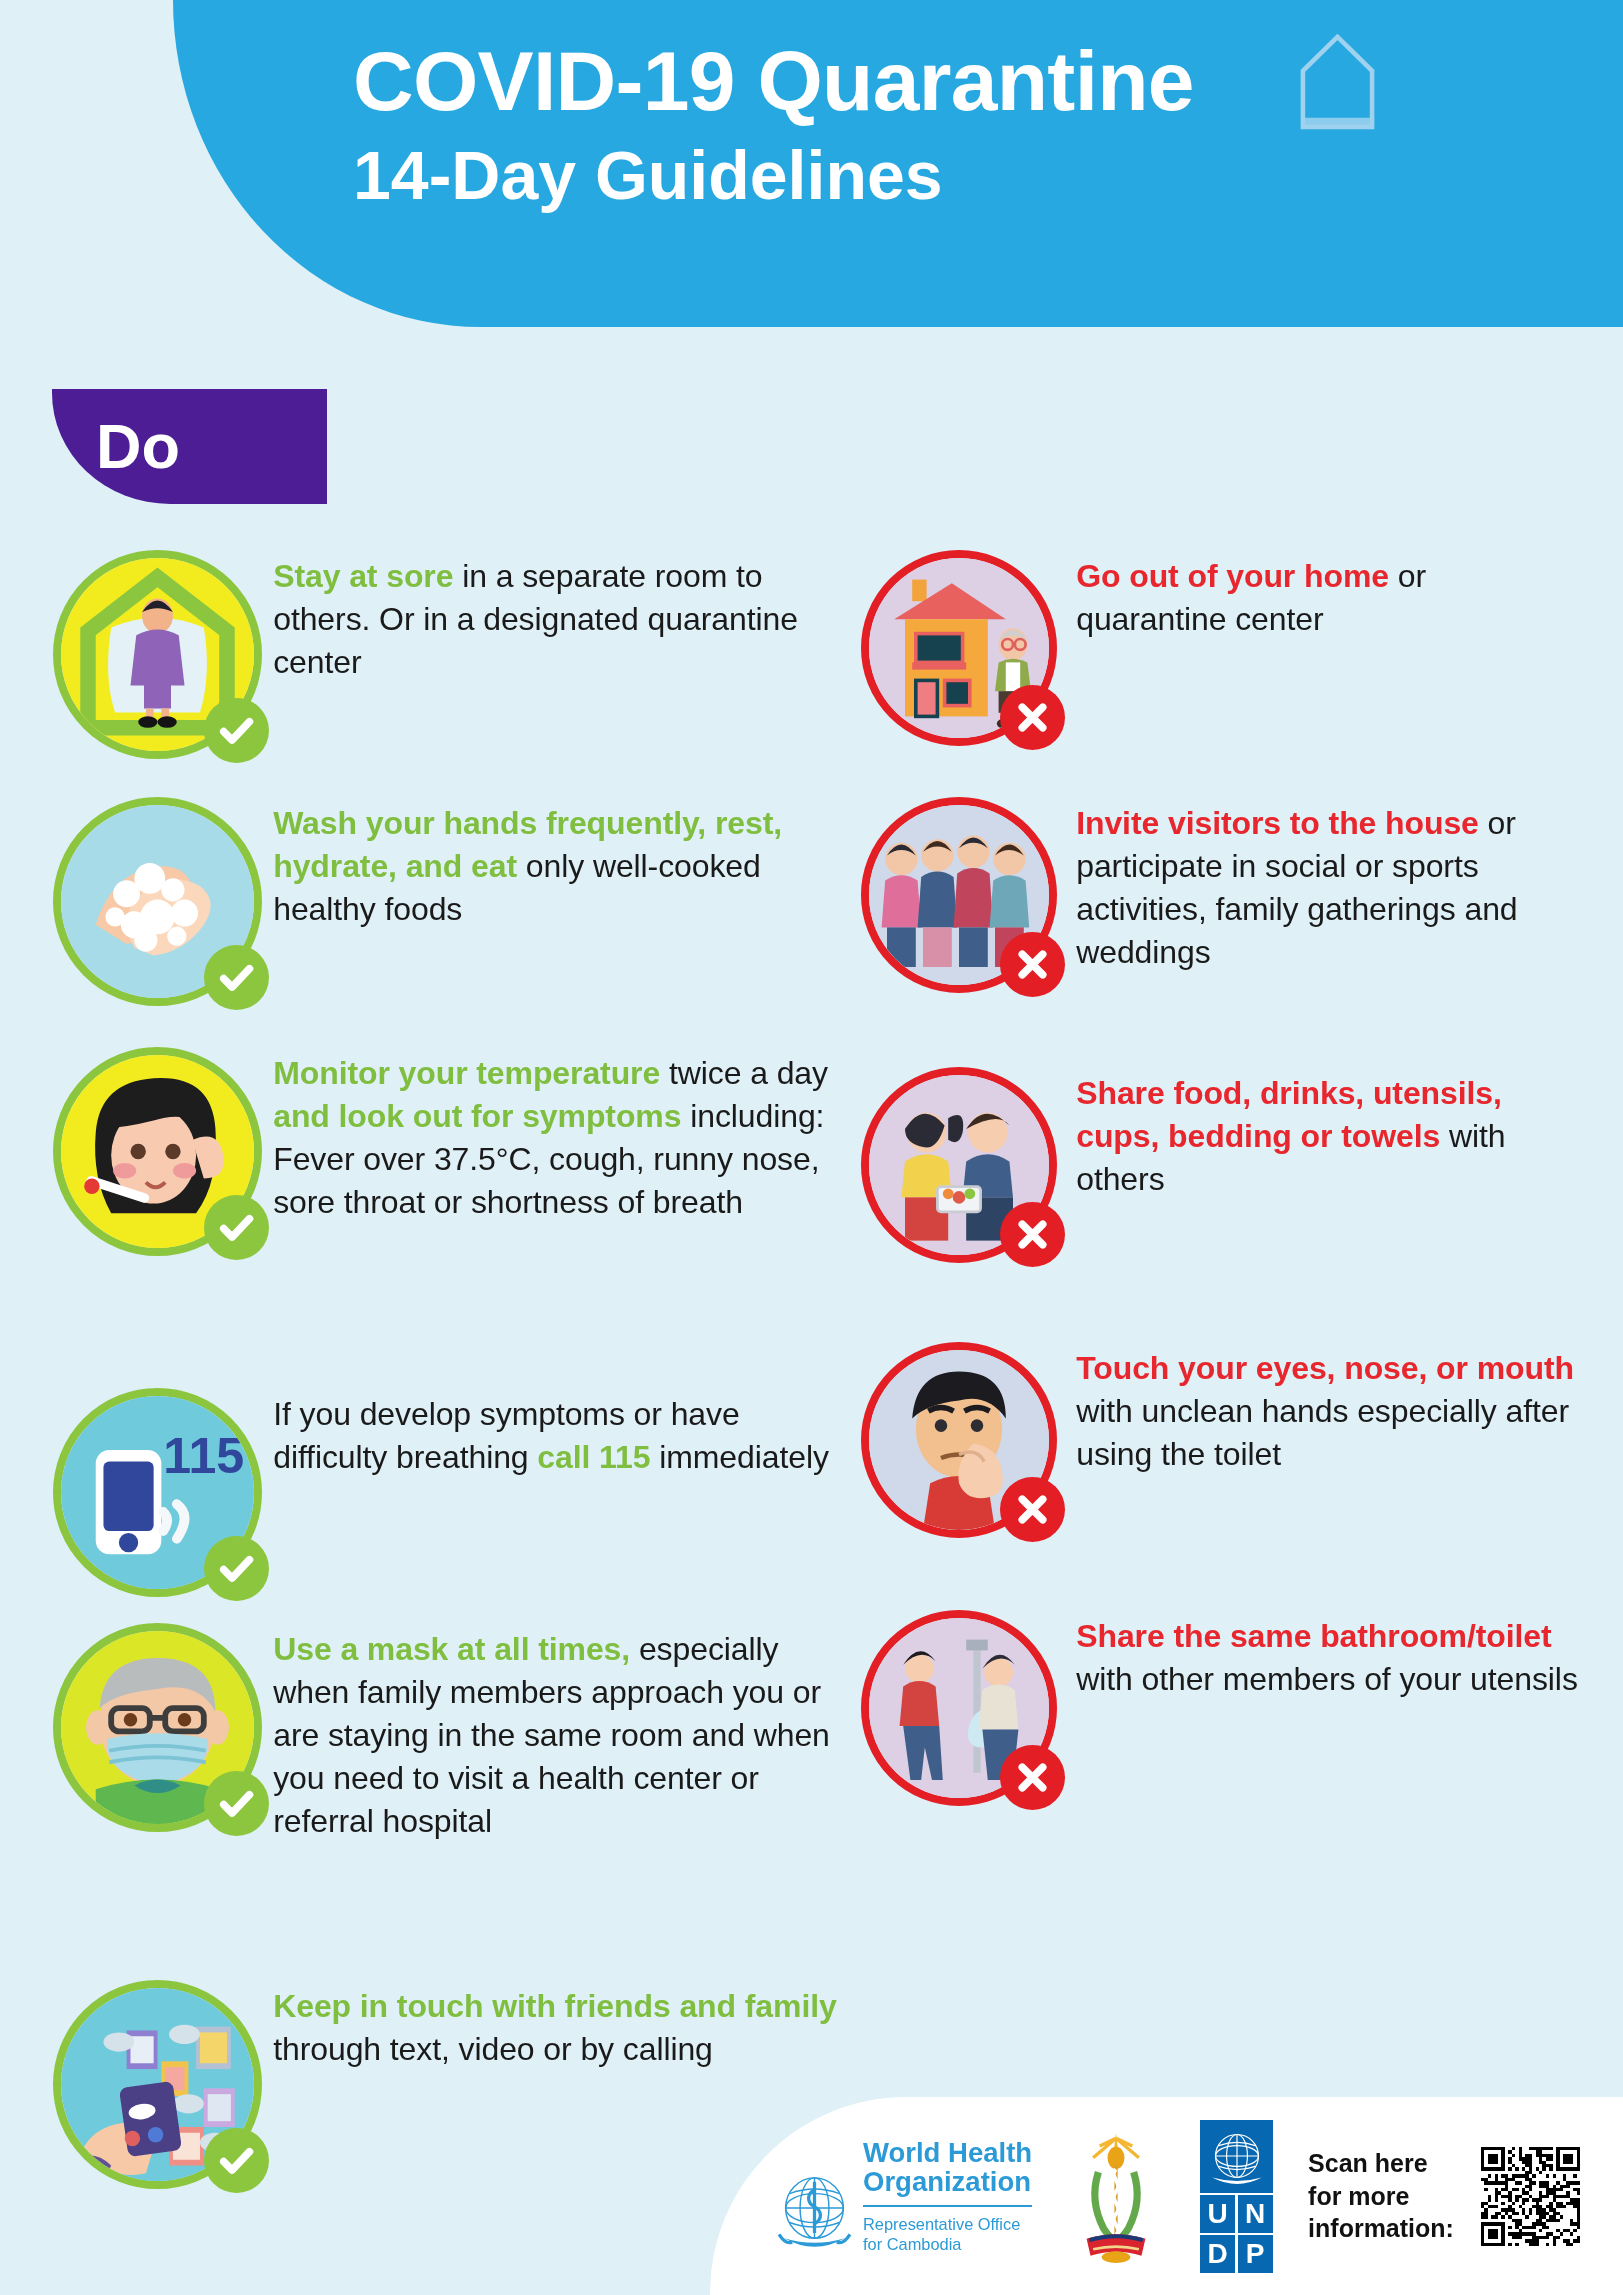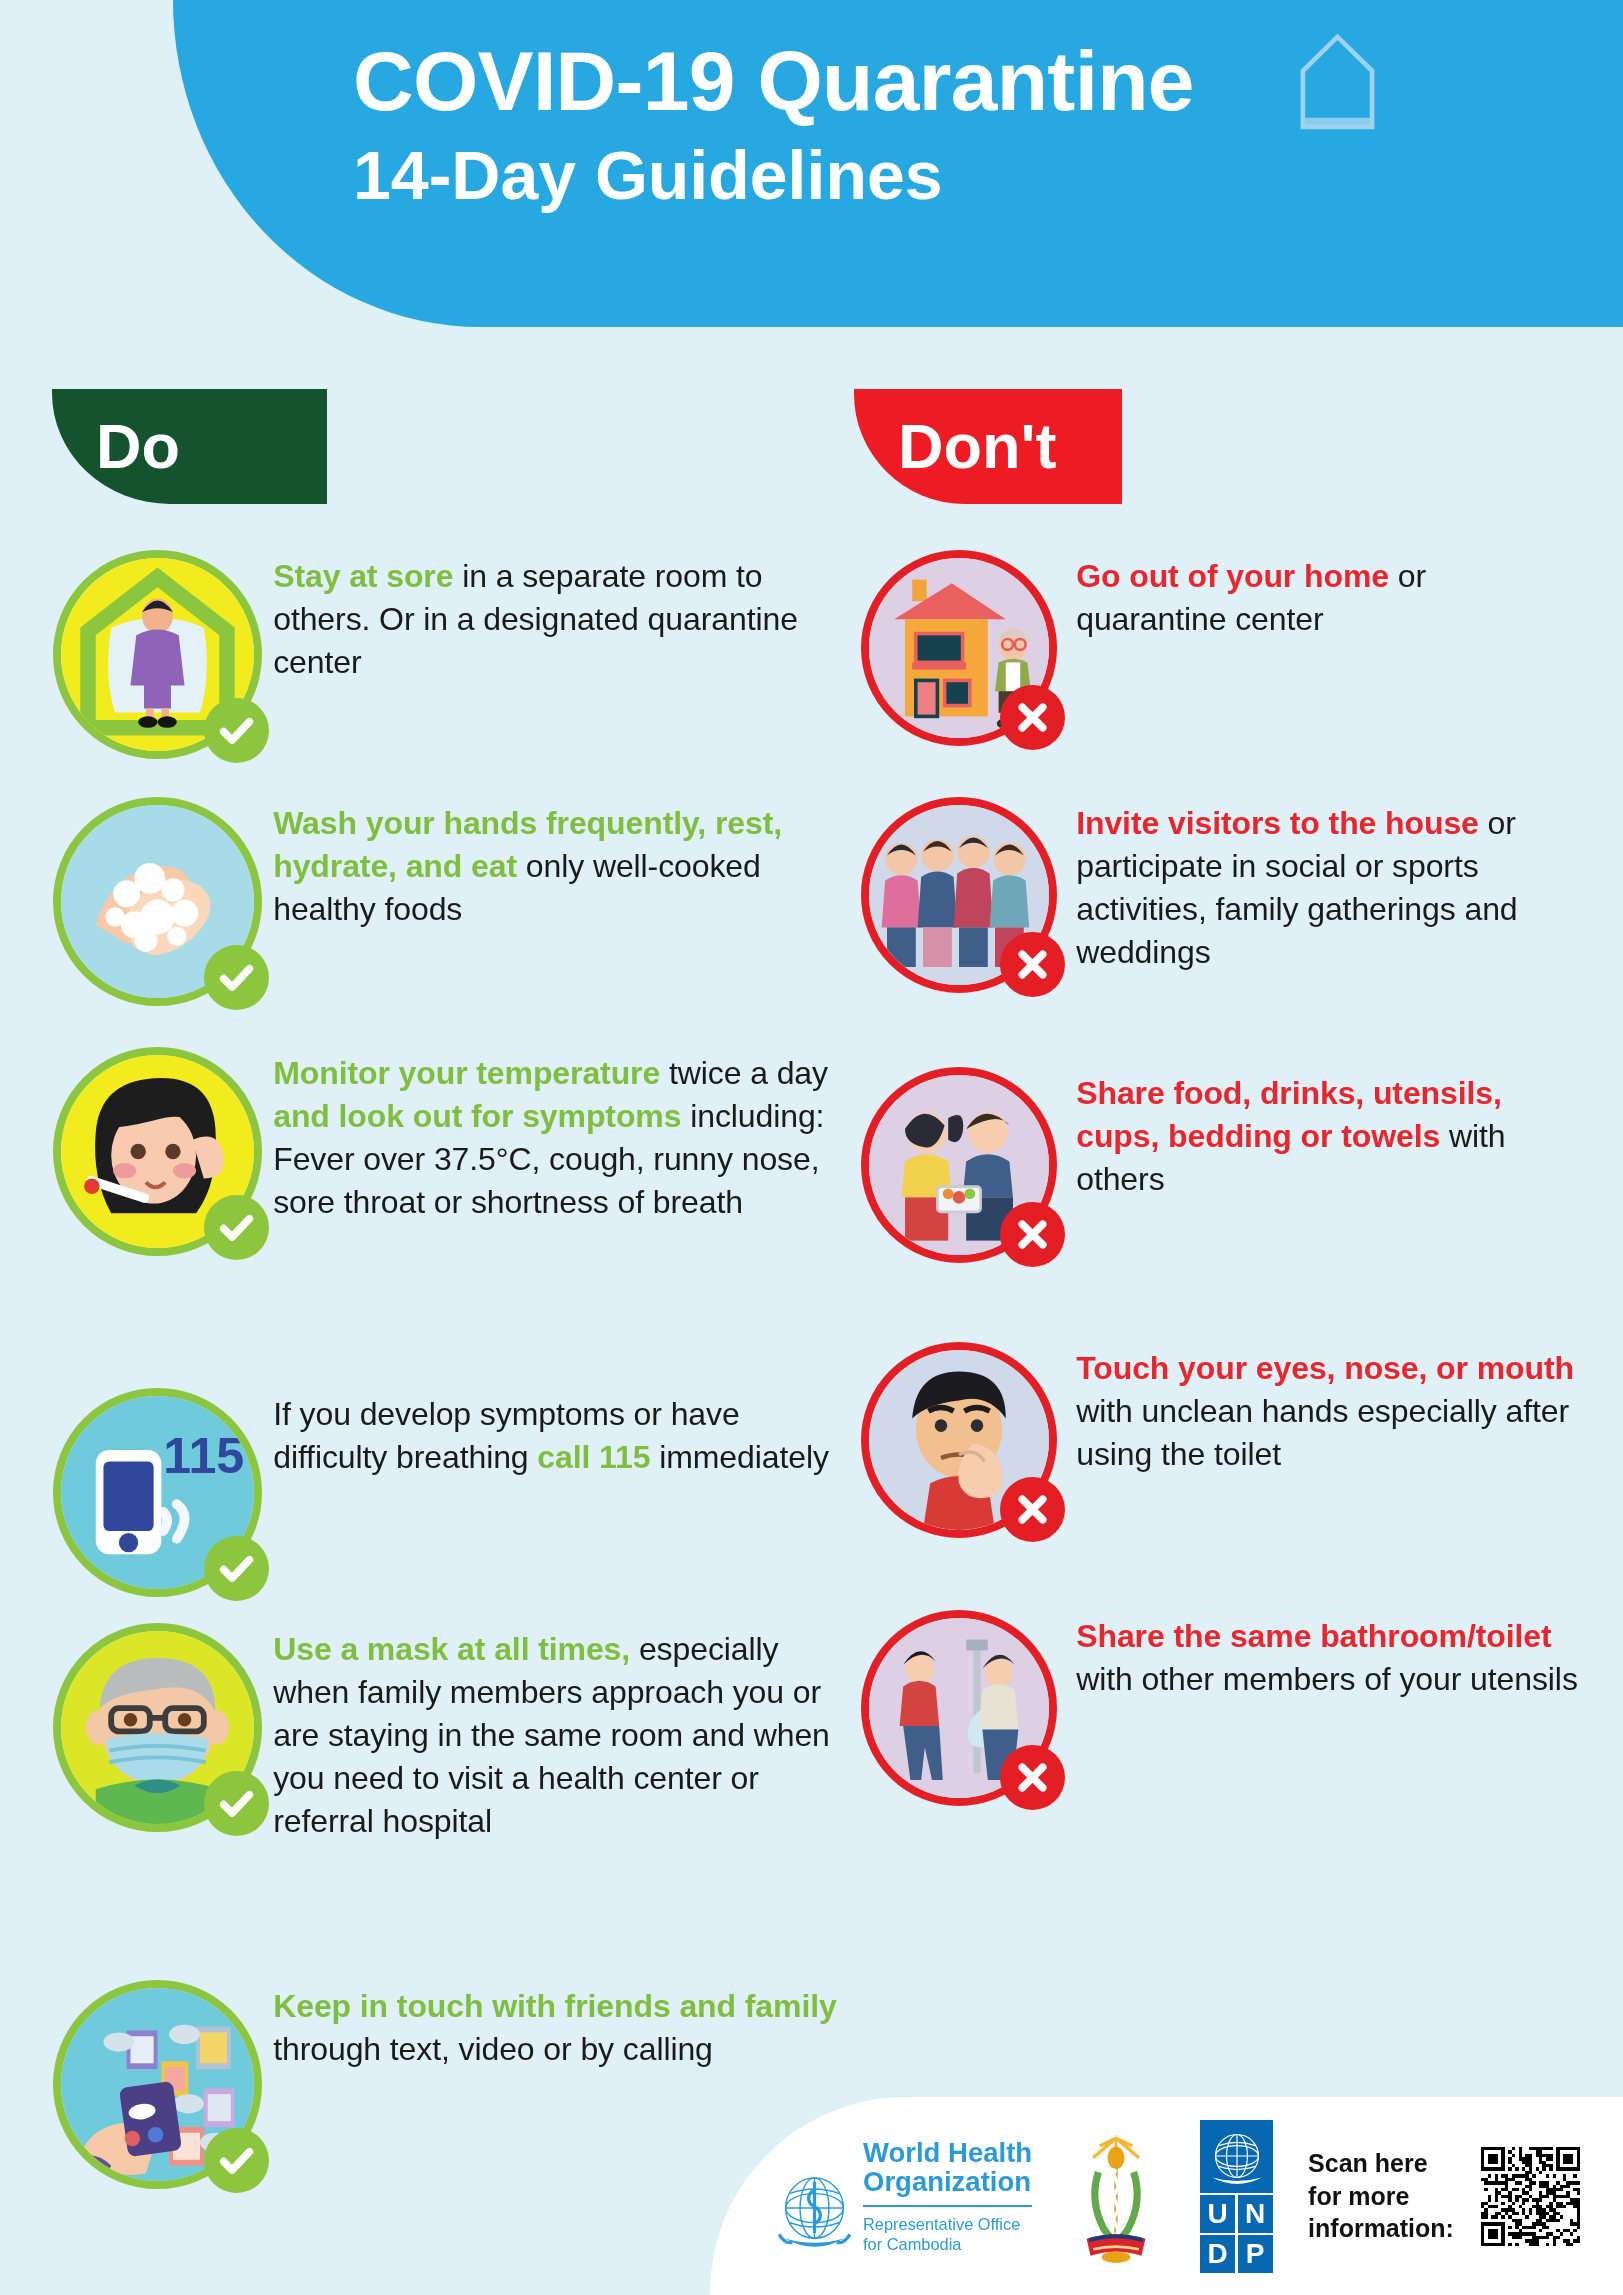--- a/index.html
+++ b/index.html
@@ -55,21 +55,21 @@
   
   .banner {
     position: absolute;
     height: 115px;
     display: flex;
     align-items: center;
     padding-left: 44px;
   }
   .banner-do {
     left: 52px; top: 389px; width: 275px;
-    background: #14532d;
+    background: #4c1d95;
     border-bottom-left-radius: 118px 111px;
   }
   .banner-dont {
     left: 854px; top: 389px; width: 268px;
     background: #ed1c24;
     border-bottom-left-radius: 111px 110px;
   }
   .banner-label {
     font-size: 63px;
     font-weight: bold;
@@ -191,23 +191,20 @@
     <div class="title-line1">COVID-19 Quarantine</div>
     <div class="title-line2">14-Day Guidelines</div>
   </div>
   <svg class="house-outline" viewBox="0 0 118 148">
     <path d="M59 4 L112 56 L112 142 L6 142 L6 56 Z" fill="none" stroke="#9fd2ef" stroke-width="7"></path>
     <rect x="6" y="128" width="106" height="14" fill="#9fd2ef" opacity="0.85"></rect>
   </svg>
 
   <div class="banner banner-do">
     <span class="banner-label">Do</span>
-  </div>
-  <div class="banner banner-dont">
-    <span class="banner-label">Don't</span>
   </div>
 
   <div class="col col-do" id="col-do">
       <div class="row" style="position: absolute; top: 0px; left: 0px; width: 805px;">
         <div class="icon-wrap">
           <div class="circle">
             <div class="circle-inner circle-ring-green"><svg viewBox="0 0 100 100" width="100%" height="100%">
                 <rect width="100" height="100" fill="#f2ec1f"></rect>
                 <path d="M50 10 L86 38 L86 88 L14 88 L14 38 Z" fill="none" stroke="#8cc63e" stroke-width="8"></path>
                 <path d="M26 36 q-4 26 2 44 h44 q6 -20 2 -44 q-24 -10 -48 0 Z" fill="#e4f2f8"></path>

